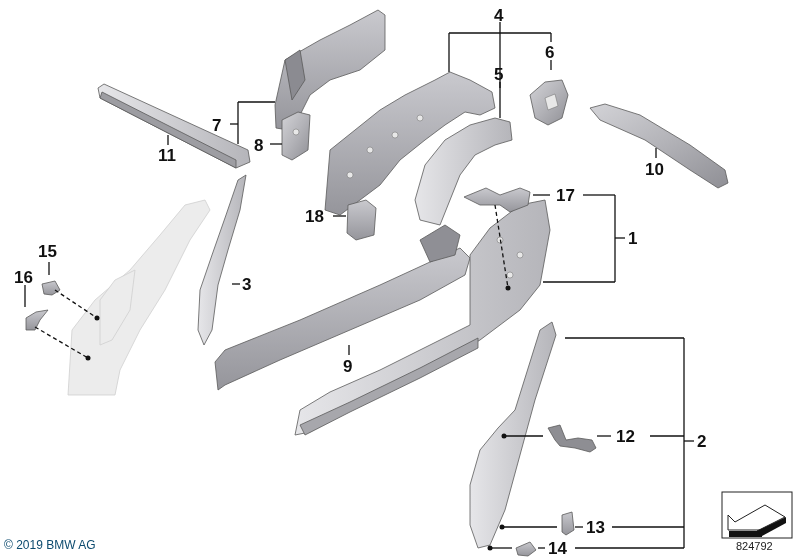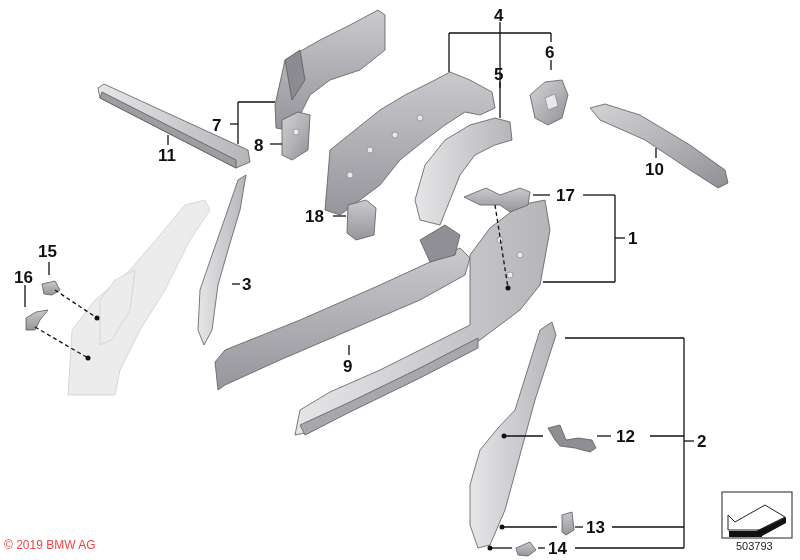--- a/index.html
+++ b/index.html
@@ -4,21 +4,21 @@
 <style>
   html, body { margin:0; padding:0; background:#ffffff; }
   body { width:800px; height:560px; position:relative; overflow:hidden; font-family:"Liberation Sans", sans-serif; }
   #diagram { position:absolute; left:0; top:0; width:800px; height:560px; }
   .callout { font-family:"Liberation Sans", sans-serif; font-weight:bold; font-size:17px; fill:#111; }
   .lead { stroke:#111; stroke-width:1.3; fill:none; }
   .dash { stroke:#111; stroke-width:1.3; fill:none; stroke-dasharray:4 3; }
   .part { stroke:#5a5a5a; stroke-width:0.8; stroke-linejoin:round; }
   .ghost { fill:#ececec; stroke:#cfcfcf; stroke-width:0.8; }
   .hole { fill:#e8e8e8; stroke:#6b6b6b; stroke-width:0.5; }
-  #copyright { position:absolute; left:4px; top:538px; font-size:12px; color:#ef4444; font-family:"Liberation Sans", sans-serif; }
+  #copyright { position:absolute; left:4px; top:538px; font-size:12px; color:#0c4a6e; font-family:"Liberation Sans", sans-serif; }
   #diagram-id { position:absolute; left:736px; top:540px; font-size:11px; color:#222; font-family:"Liberation Sans", sans-serif; }
 </style>
 </head>
 <body>
 
 <svg id="diagram" viewBox="0 0 800 560" xmlns="http://www.w3.org/2000/svg">
   <defs>
     <linearGradient id="metal" x1="0" y1="0" x2="1" y2="1">
       <stop offset="0" stop-color="#d3d3d7"></stop>
       <stop offset="0.5" stop-color="#b3b3b8"></stop>
@@ -207,13 +207,13 @@
     <rect x="722" y="492" width="70" height="46" fill="#fff" stroke="#222" stroke-width="1"></rect>
     <g>
       <path d="M728,530 L728,515 L735,522 L765,505 L785,517 L757,531 L762,533 L762,530 Z" fill="#fff" stroke="#222" stroke-width="1"></path>
       <path d="M729,531 L762,531 L762,537 L729,537 Z" fill="#111"></path>
       <path d="M757,531 L786,517 L786,523 L762,536 Z" fill="#111"></path>
     </g>
   </g>
 </svg>
 
 <div id="copyright">© 2019 BMW AG</div>
-<div id="diagram-id">503793</div>
+<div id="diagram-id">824792</div>
 
 </body></html>

